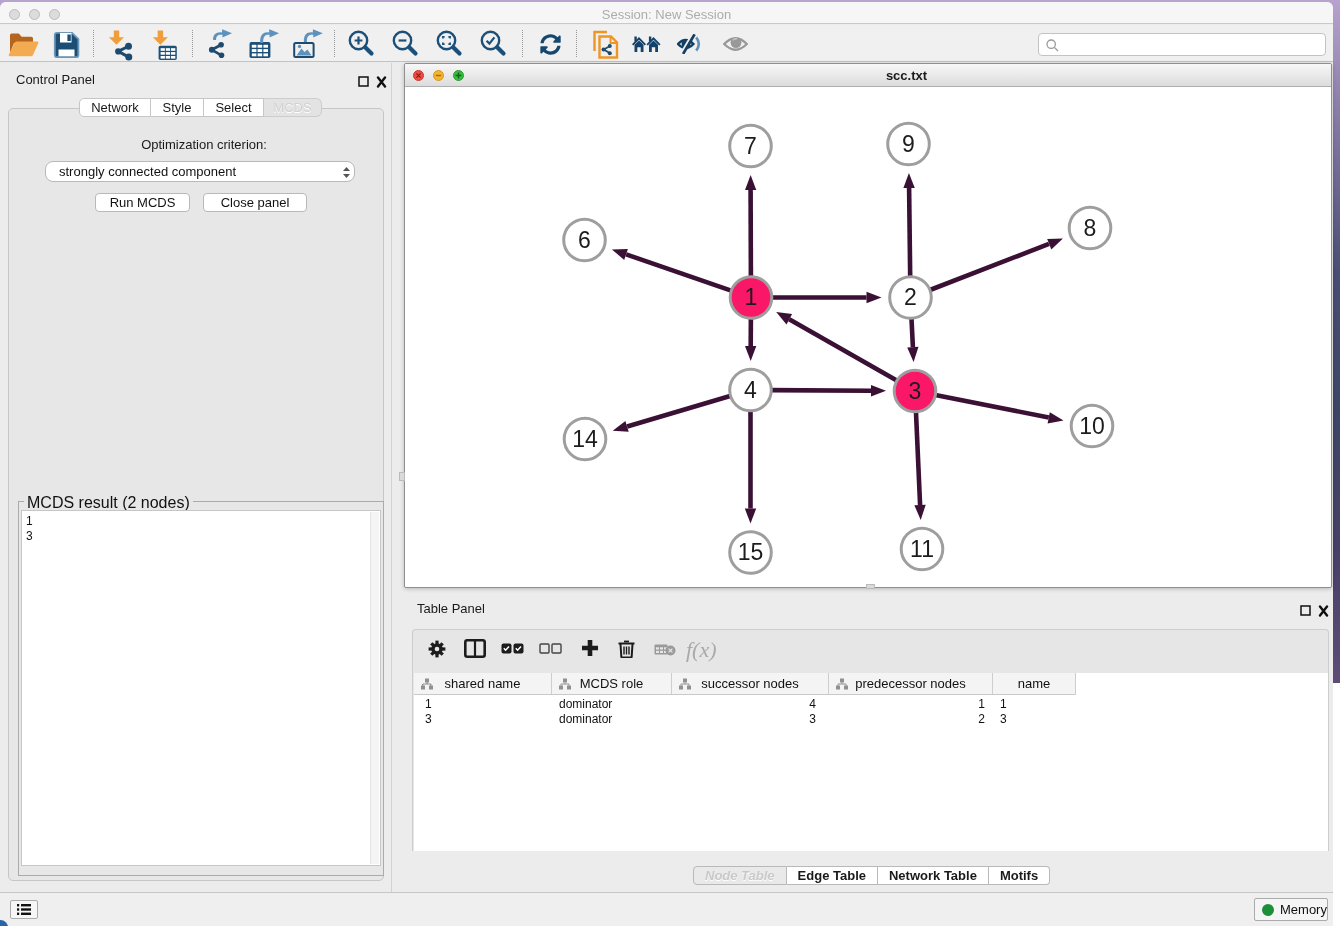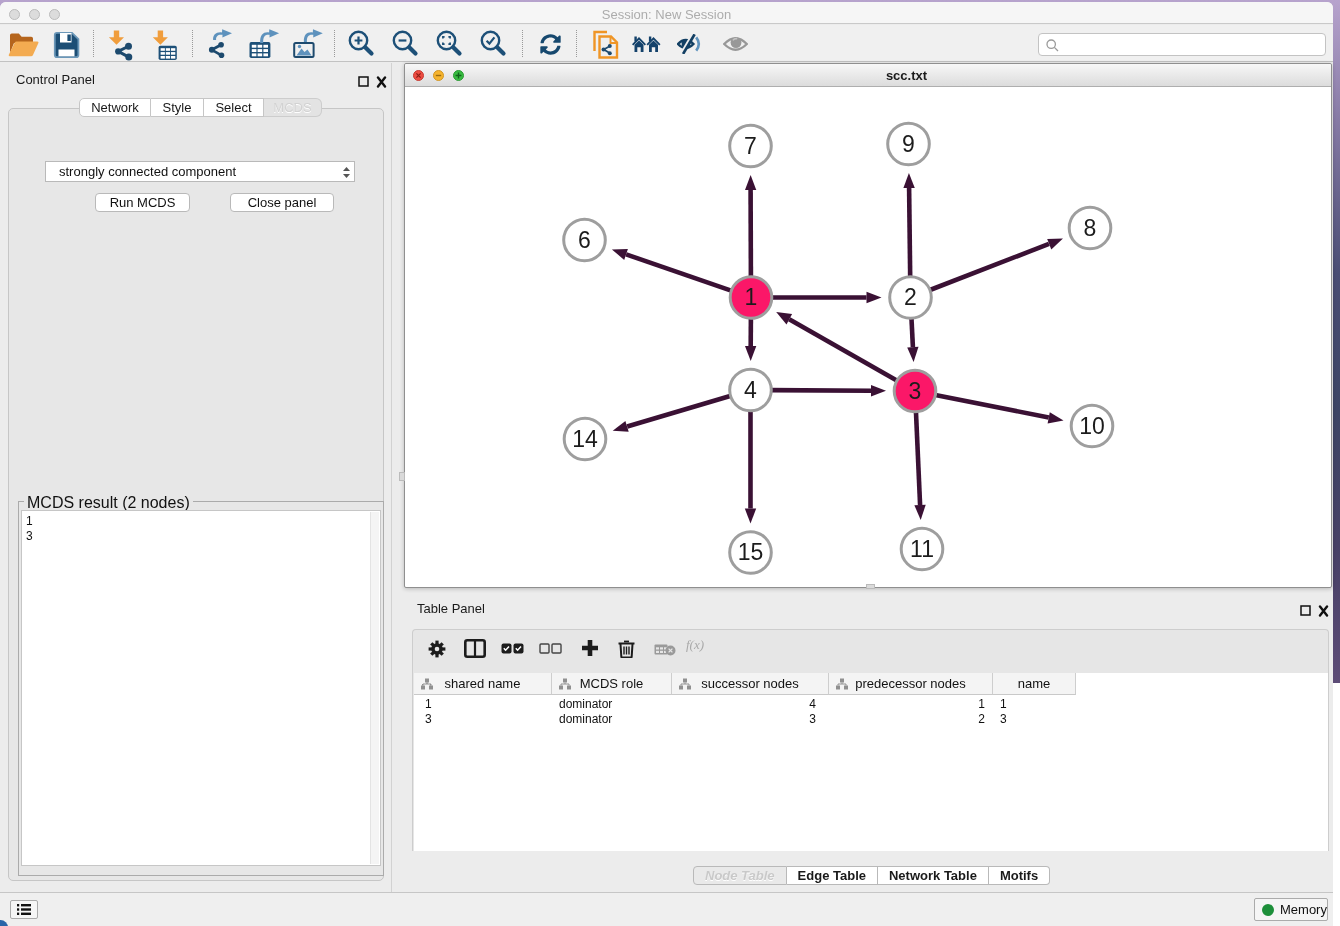--- a/index.html
+++ b/index.html
@@ -20,21 +20,21 @@
 
 #cpanel { position:absolute; left:0; top:63px; width:392px; height:830px; background:#ececec; border-right:1px solid #d2d2d2; }
 #cpanel-h { position:absolute; left:16px; top:9px; font-size:13px; color:#1a1a1a; }
 .wicons { position:absolute; }
 #tabs { position:absolute; left:79px; top:35px; height:19px; z-index:3; }
 .tab { position:relative; float:left; height:19px; background:#fff; border:1px solid #c6c6c6; font-size:13px; line-height:18px; color:#1a1a1a; text-align:center; }
 .tab.first { border-radius:5px 0 0 5px; }
 .tab.dis { background:#e3e3e3; color:#d2d2d2; border-color:#cdcdcd; border-radius:0 6px 6px 0; text-shadow:0 1px 0 #fff; }
 #tabpane { position:absolute; left:8px; top:45px; width:376px; height:773px; background:#e7e7e7; border:1px solid #c6c6c6; border-radius:5px; }
 #optlabel { position:absolute; left:8px; top:28px; width:100%; text-align:center; font-size:13px; color:#1a1a1a; }
-#combo { position:absolute; left:36px; top:52px; width:310px; height:21px; background:#fff; border:1px solid #b9b9b9; border-radius:0; font-size:13px; line-height:19px; color:#111; padding-left:13px; }
+#combo { position:absolute; left:36px; top:52px; width:310px; height:21px; background:#fff; border:1px solid #b9b9b9; border-radius:8px; font-size:13px; line-height:19px; color:#111; padding-left:13px; }
 .btn { position:absolute; top:84px; height:19px; background:#fff; border:1px solid #b9b9b9; border-radius:4px; font-size:13px; text-align:center; line-height:17px; color:#111; }
 #groupbox { position:absolute; left:9px; top:392px; width:366px; height:375px; border:1px solid #ababab; }
 #gb-label { position:absolute; left:5px; top:-8px; background:#e7e7e7; padding:0 3px; font-size:16px; color:#111; }
 #gb-inner { position:absolute; left:2px; top:8px; width:360px; height:356px; background:#fff; border:1px solid #c6c6c6; }
 #gb-scroll { position:absolute; right:1px; top:1px; width:9px; height:352px; background:#f4f4f4; border-left:1px solid #e3e3e3; }
 #gb-inner pre { font-family:"Liberation Sans",sans-serif; font-size:12px; color:#111; margin:3px 0 0 4px; line-height:15px; }
 
 #sccwin { position:absolute; left:404px; top:63px; width:928px; height:525px; background:#fff; border:1px solid #8f8f8f; border-radius:2px; box-shadow:0 1px 4px rgba(0,0,0,.22); }
 #scc-tb { position:absolute; left:0; top:0; width:100%; height:23px; background:linear-gradient(180deg,#f7f7f7,#dcdcdc); border-bottom:1px solid #aeaeae; border-radius:2px 2px 0 0; }
 .ball { position:absolute; top:6px; width:11px; height:11px; border-radius:50%; }
@@ -223,28 +223,29 @@
           <path d="M20 1.5 L27 10.5 M27 1.5 L20 10.5" stroke="#111" stroke-width="2.4" stroke-linecap="round"></path>
         </svg>
     </div>
     <div id="tabs">
       <div class="tab first" style="width:72px">Network</div>
         <div class="tab" style="width:53px;border-left:none">Style</div>
         <div class="tab" style="width:60px;border-left:none">Select</div>
         <div class="tab dis" style="width:58px;border-left:none">MCDS</div>
     </div>
     <div id="tabpane">
+      <div id="optlabel">Optimization criterion:</div>
       <div id="combo">strongly connected component
         <svg style="position:absolute;right:3px;top:4px" width="9" height="13" viewBox="0 0 9 13">
             <path d="M1 5 L4.5 1 L8 5 Z" fill="#555"></path>
             <path d="M1 8 L4.5 12 L8 8 Z" fill="#555"></path>
           </svg>
       </div>
       <div class="btn" style="left:86px; width:95px;">Run MCDS</div>
-      <div class="btn" style="left:194px; width:104px;margin-left:27px;">Close panel</div>
+      <div class="btn" style="left:194px; width:104px;">Close panel</div>
       <div id="groupbox">
         <div id="gb-label">MCDS result (2 nodes)</div>
         <div id="gb-inner">
             <pre>1
 3</pre>
             <div id="gb-scroll"></div>
           </div>
       </div>
     </div>
   </div>
@@ -389,21 +390,21 @@
               <rect x="2" y="4.3" width="3" height="2.2"></rect>
               <rect x="6" y="4.3" width="3" height="2.2"></rect>
               <rect x="10" y="4.3" width="3" height="2.2"></rect>
               <rect x="2" y="7.8" width="3" height="2.2"></rect>
               <rect x="6" y="7.8" width="3" height="2.2"></rect>
               <rect x="10" y="7.8" width="3" height="2.2"></rect>
             </g>
           <circle cx="16.5" cy="7.5" r="5" fill="#9a9a9a"></circle>
           <path d="M14.6 5.6 L18.4 9.4 M18.4 5.6 L14.6 9.4" stroke="#e6e6e6" stroke-width="1.3"></path>
         </svg>
-        <div style="position:absolute;left:273px;top:7px;font-family:'Liberation Serif',serif;font-style:italic;font-size:13px;color:#a9a9a9;">f(x)</div>
+        <div style="position:absolute;left:273px;top:7px;font-family:'Liberation Serif',serif;font-style:italic;font-size:22px;color:#a9a9a9;">f(x)</div>
       </div>
       <div id="ttable">
         <div class="thead" style="left:0px; width:138px;"><svg width="12" height="12" viewBox="0 0 12 12">
               <g fill="#909090">
                 <rect x="4" y="0.5" width="4" height="4"></rect>
                 <rect x="0" y="7.5" width="4" height="4"></rect>
                 <rect x="8" y="7.5" width="4" height="4"></rect>
                 <path d="M5.5 4.5 h1 v1.5 h-4.5 v1.5 h-1 v-1.5 h9 v1.5 h-1 v-1.5 h-3.5 z"></path>
               </g>
               <path d="M6 4.5 V6 M2 6 H10 M2 6 V7.5 M10 6 V7.5" stroke="#909090" fill="none"></path>

